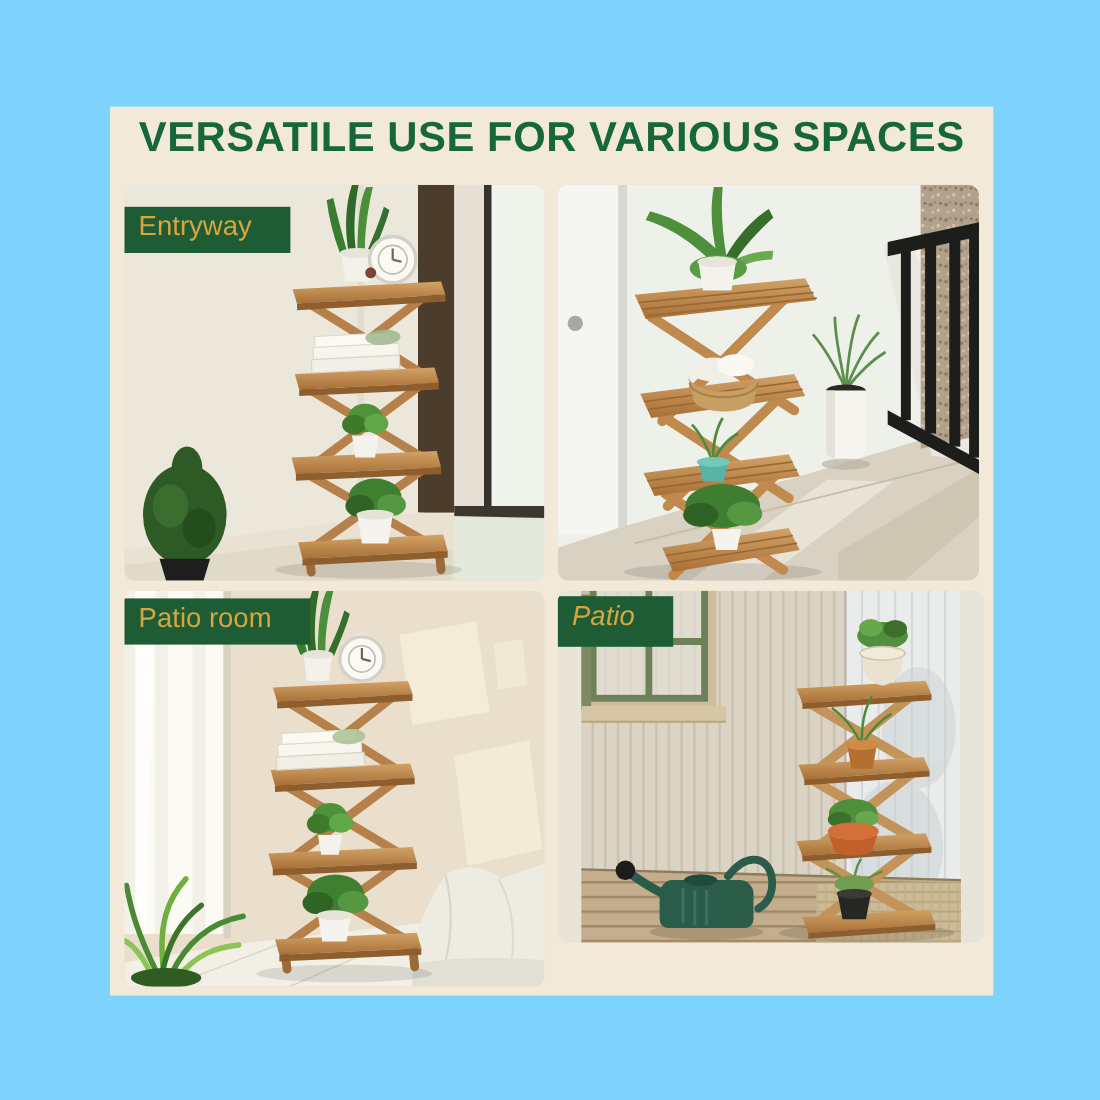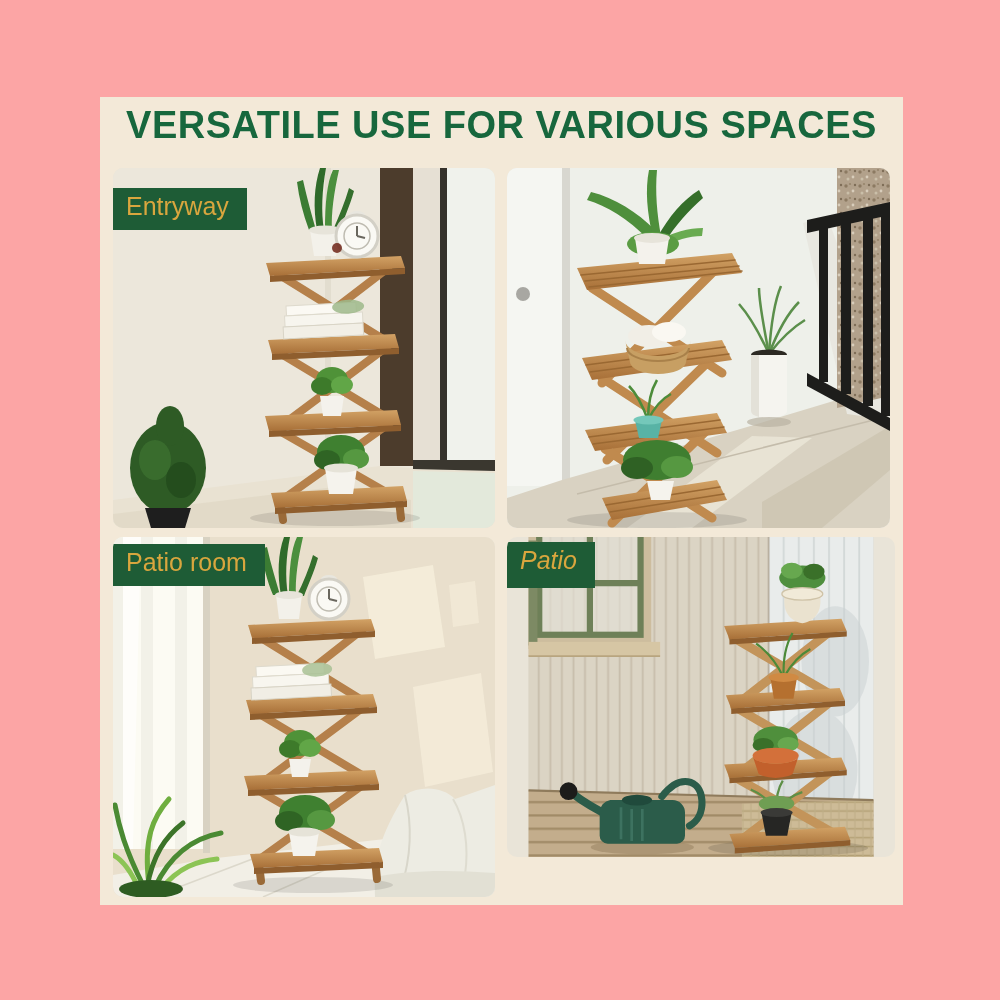--- a/index.html
+++ b/index.html
@@ -1,28 +1,28 @@
 <!DOCTYPE html>
 <html><head>
 <meta charset="utf-8">
 <style>
   html,body{margin:0;padding:0;background:#ffffff;}
-  .page{position:relative;width:1000px;height:1000px;background:#fca5a5;overflow:hidden;
+  .page{position:relative;width:1000px;height:1000px;background:#7dd3fc;overflow:hidden;
         font-family:"Liberation Sans",sans-serif;}
   .panel{position:absolute;left:100px;top:97px;width:803px;height:808px;background:#f3e9d8;}
   .title{position:absolute;left:100px;top:104px;width:803px;text-align:center;
          font-weight:bold;font-size:38px;letter-spacing:.5px;color:#17673d;}
   .photo{position:absolute;border-radius:10px;overflow:hidden;background:#e9e4d8;}
   #ph-tl{left:113px;top:168px;width:382px;height:360px;}
   #ph-tr{left:507px;top:168px;width:383px;height:360px;}
   #ph-bl{left:113px;top:537px;width:382px;height:360px;}
   #ph-br{left:507px;top:537px;width:388px;height:320px;font-style:italic;}
   .photo svg{display:block;width:100%;height:100%;}
   .badge{position:absolute;left:0;background:#1e5c36;color:#d9a63e;
-         font-size:25px;line-height:1.25;padding:3px 18px 8px 13px;white-space:nowrap;}
+         font-size:25px;line-height:1.25;padding:3px 35px 8px 13px;white-space:nowrap;}
   #ph-tl .badge{top:20px;}
   #ph-bl .badge{top:7px;}
   #ph-br .badge{top:5px;padding-bottom:12px;}
 </style>
 </head>
 <body>
 
 <div class="page">
 
   <svg width="0" height="0" style="position:absolute" aria-hidden="true">

